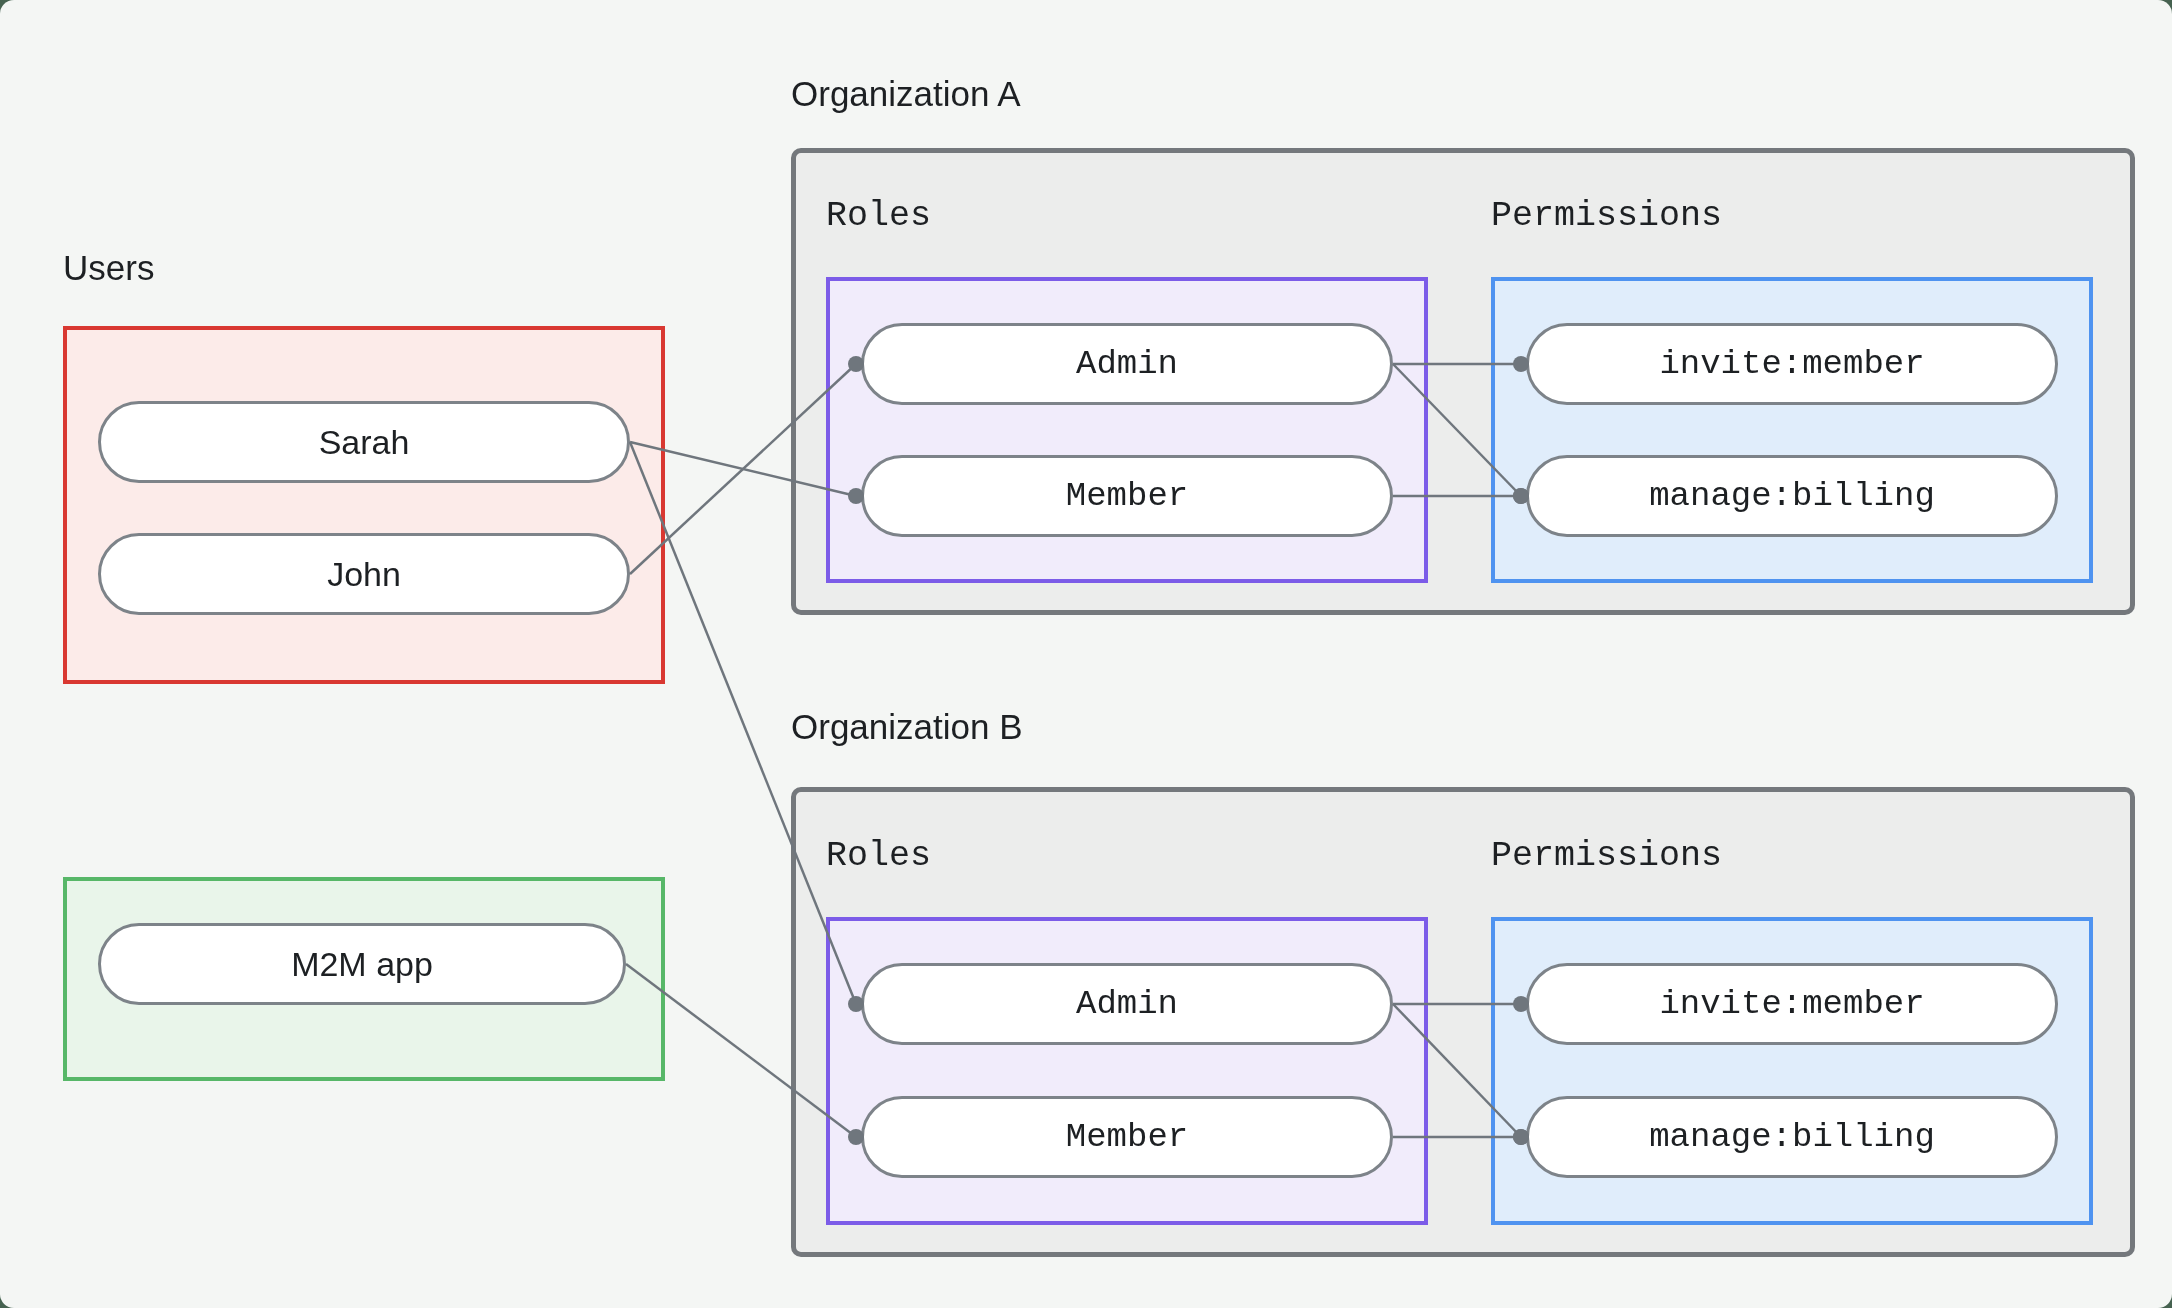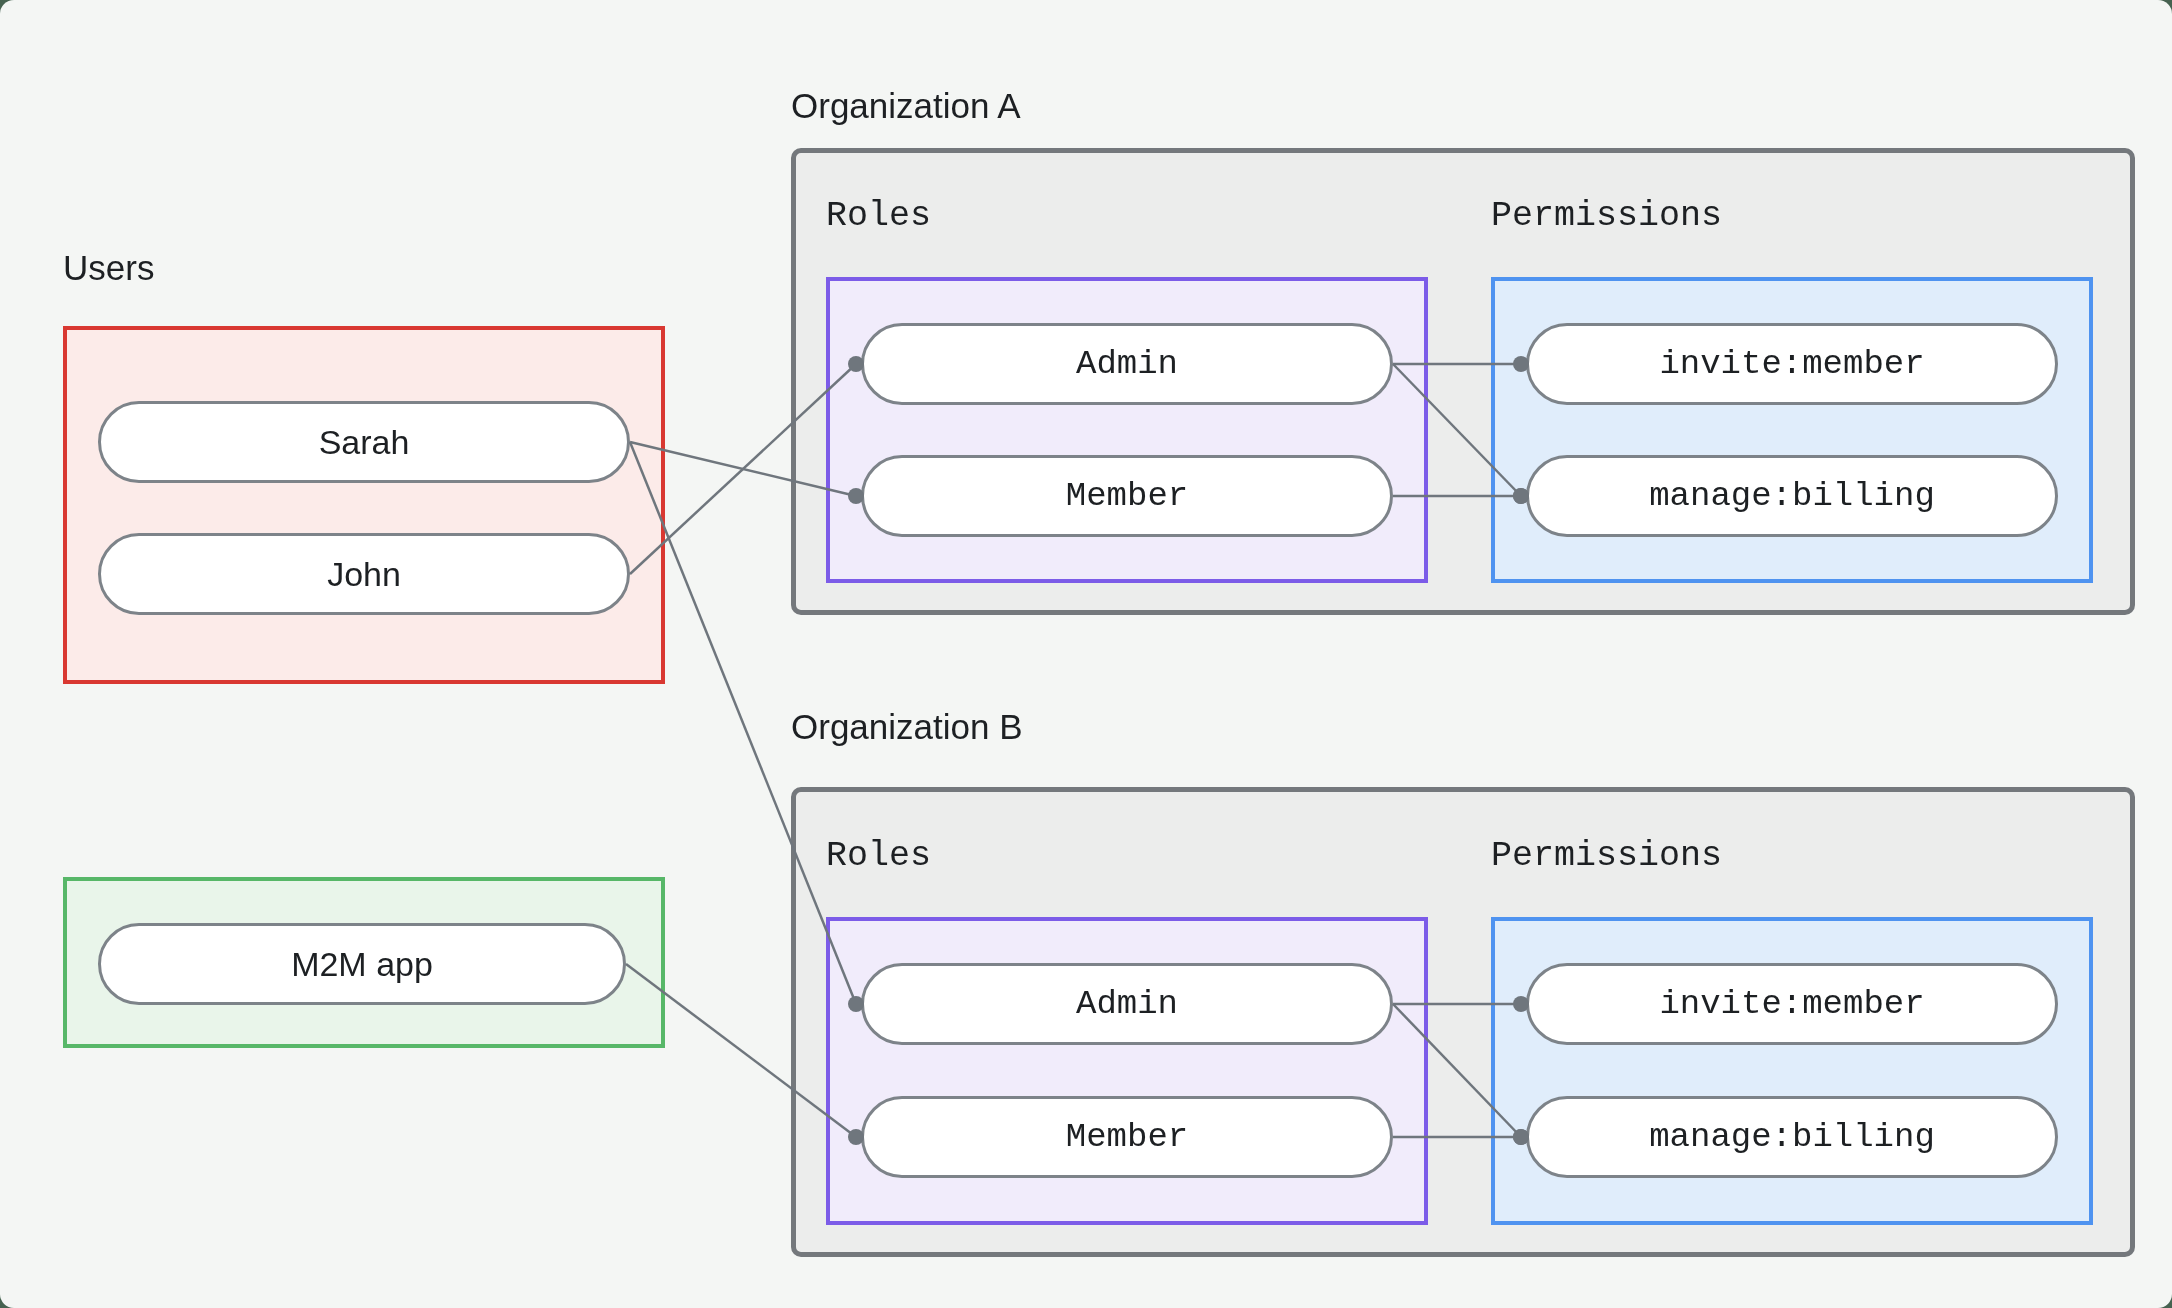--- a/index.html
+++ b/index.html
@@ -55,27 +55,27 @@
   <div class="section-label" style="left:63px;top:246px">Users</div>
   <div class="box users-box" style="left:63px;top:326px;width:602px;height:358px">
     <div class="pill" style="left:31px;top:71px">
       <span>Sarah</span>
     </div>
     <div class="pill" style="left:31px;top:203px">
       <span>John</span>
     </div>
   </div>
 
-  <div class="box m2m-box" style="left:63px;top:877px;width:602px;height:171px">
+  <div class="box m2m-box" style="left:63px;top:877px;width:602px;height:204px">
     <div class="pill" style="left:31px;top:42px;width:528px">
       <span>M2M app</span>
     </div>
   </div>
 
-  <div class="section-label" style="left:791px;top:84px">Organization A</div>
+  <div class="section-label" style="left:791px;top:72px">Organization A</div>
   <div class="box org-box" style="left:791px;top:148px;width:1344px;height:467px">
     <div class="inner-label" style="left:30px;top:42px">Roles</div>
     <div class="box roles-box" style="left:30px;top:124px;width:602px;height:306px">
       <div class="pill" style="left:31px;top:42px">
         <span>Admin</span>
       </div>
       <div class="pill" style="left:31px;top:174px">
         <span>Member</span>
       </div>
     </div>

